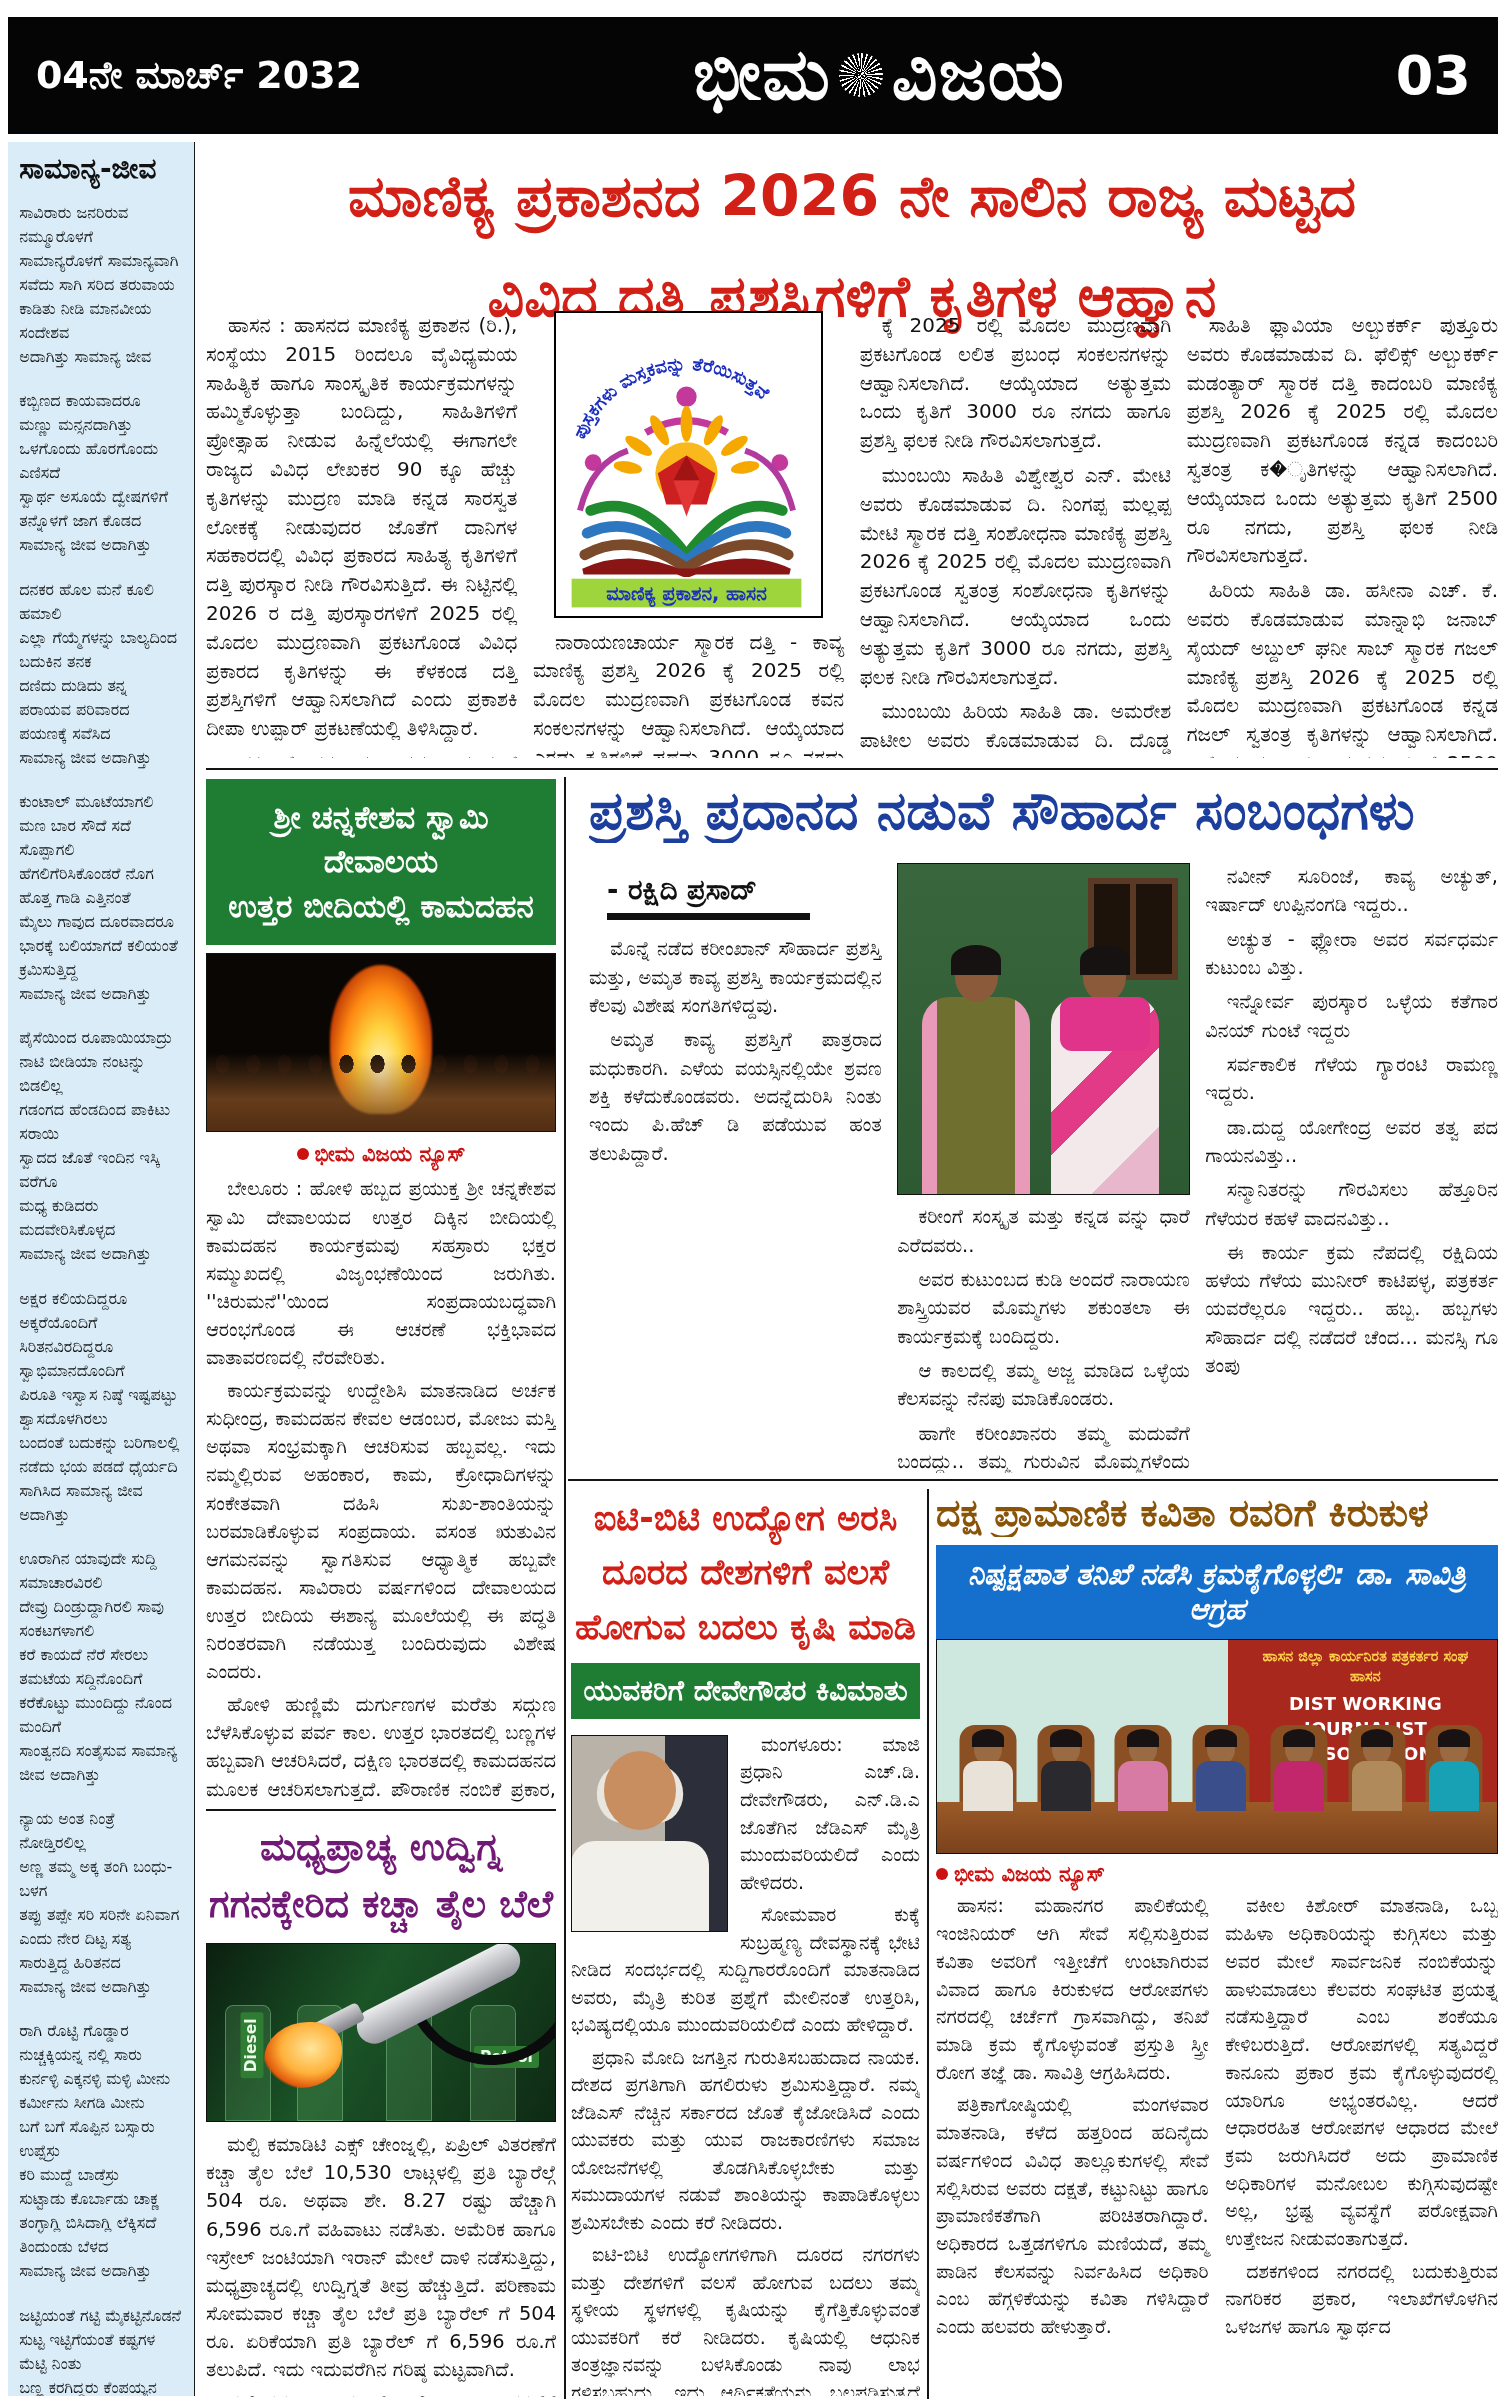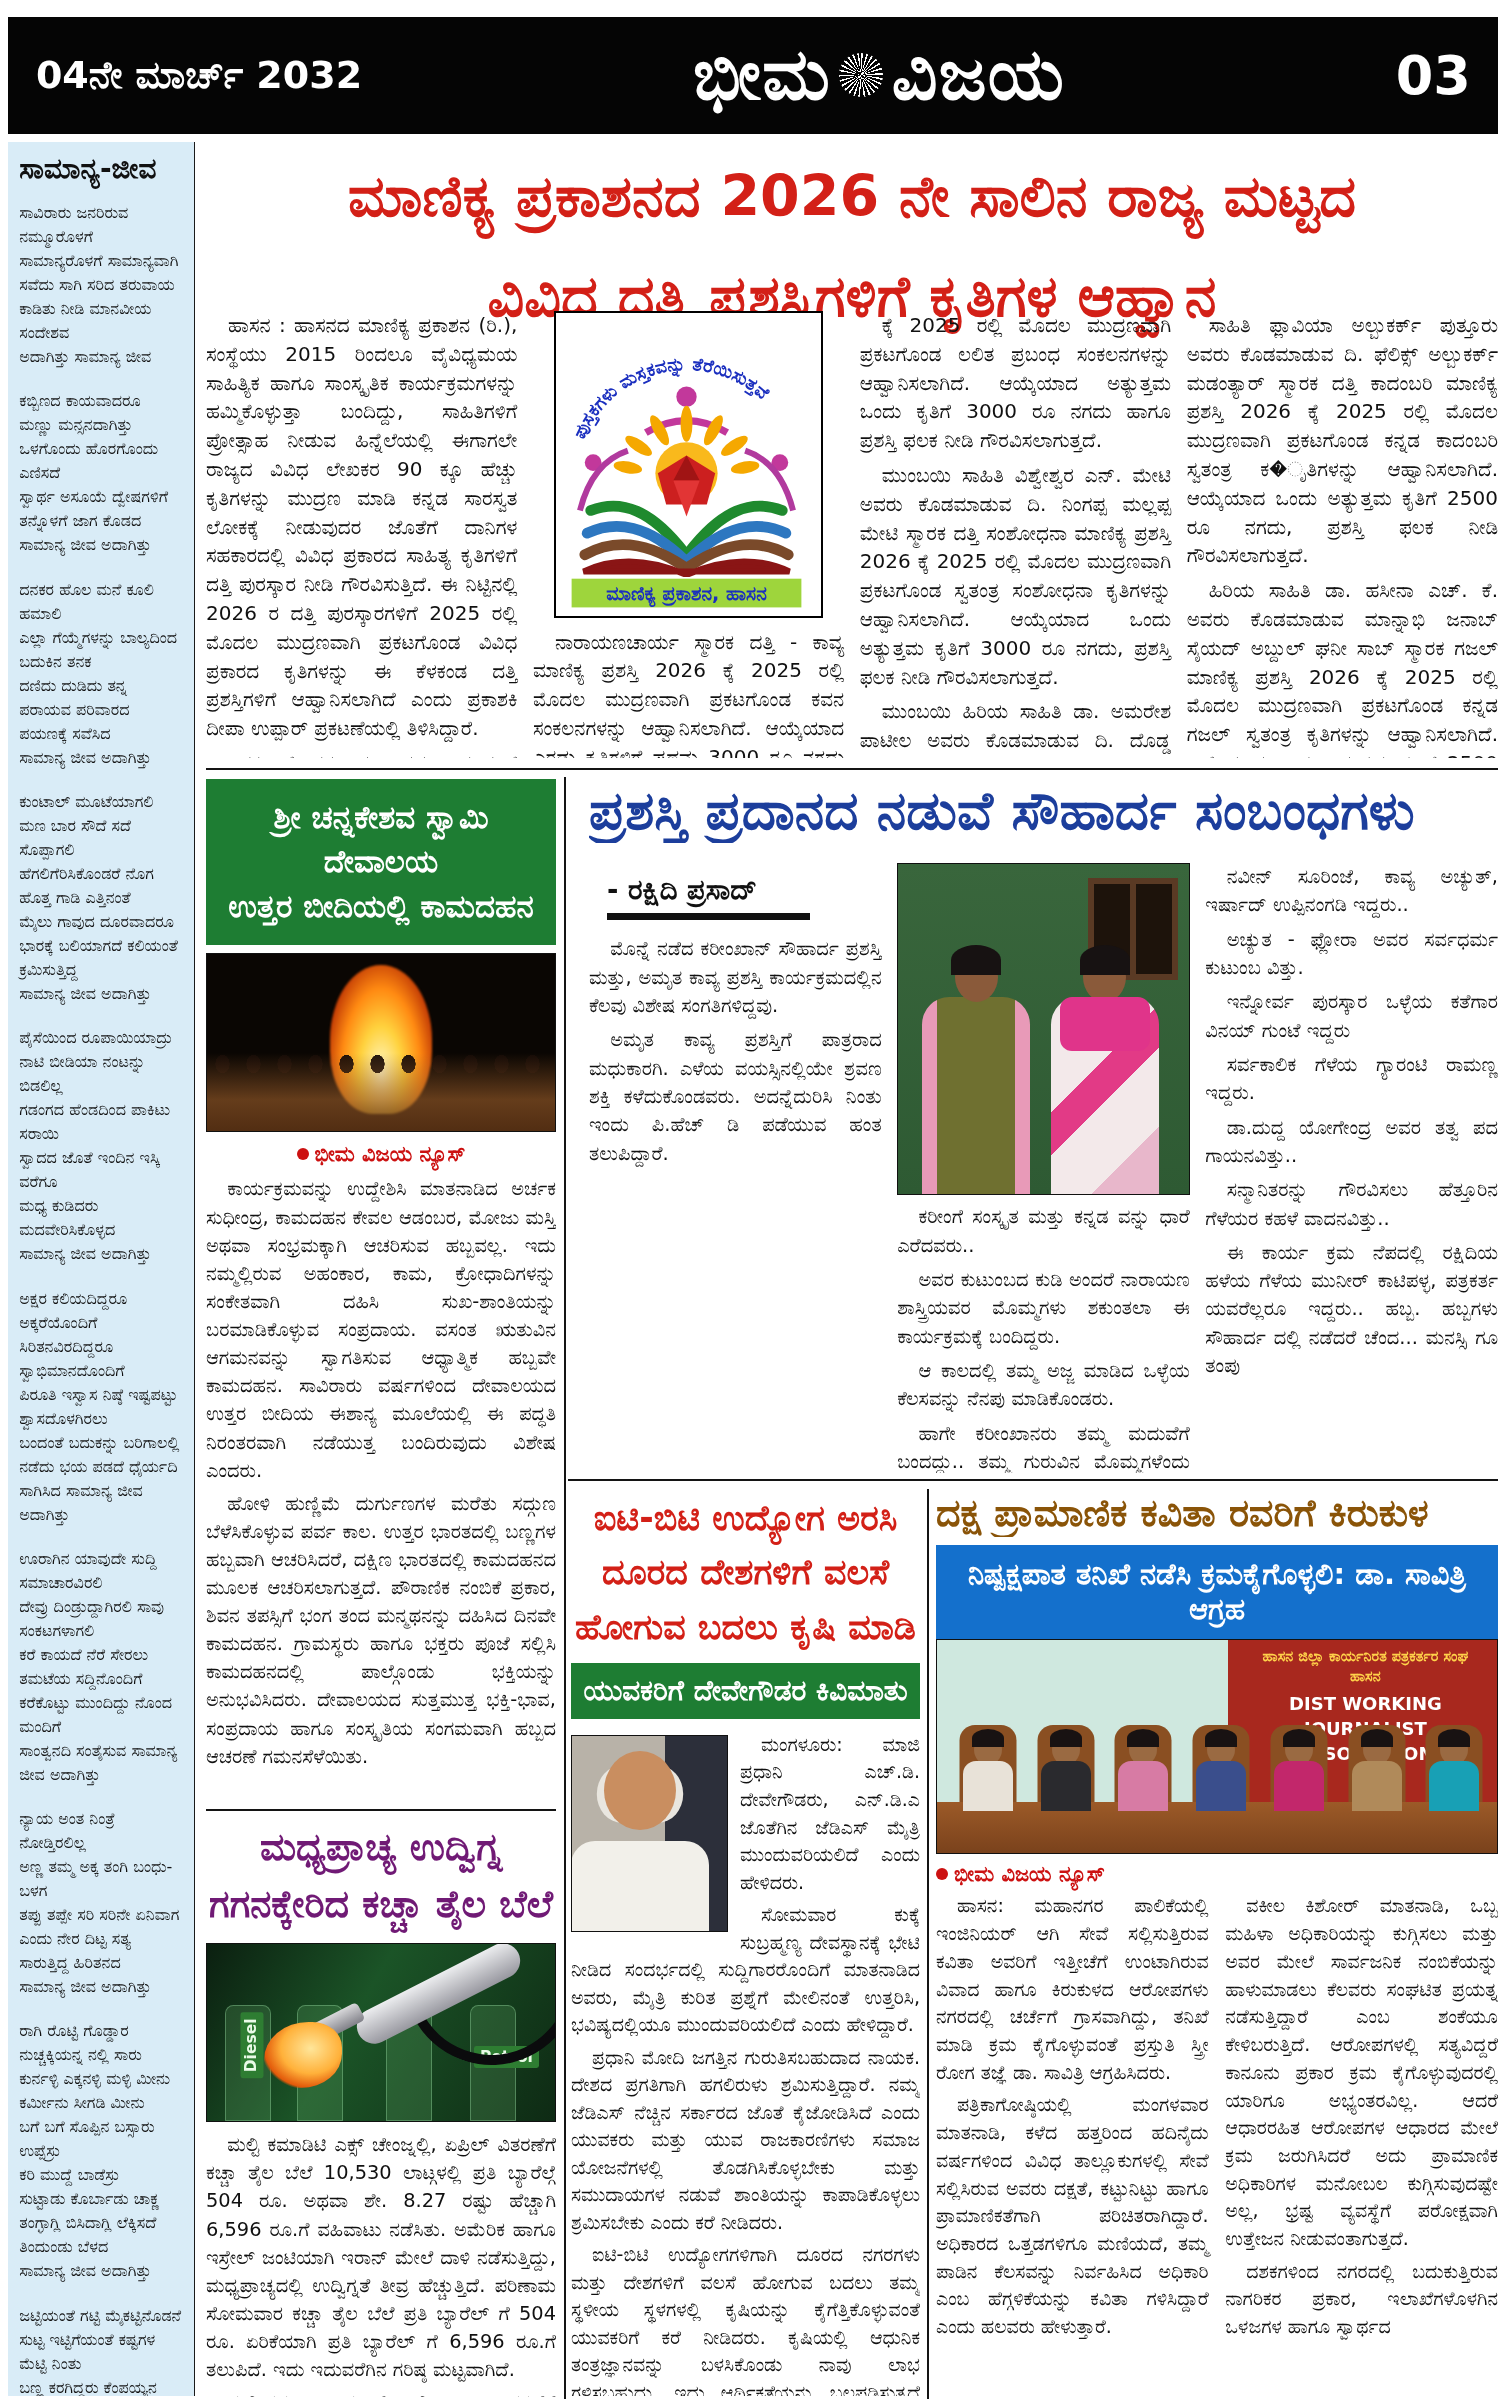--- a/index.html
+++ b/index.html
@@ -105,21 +105,21 @@
   .gowda .aide{position:absolute;right:0;top:0;width:40%;height:100%;background:#2c2f3a;}
   .gowda .head{position:absolute;left:44%;top:15.5px;transform:translateX(-50%);width:72px;height:79px;border-radius:50%;
     background:#c98e60;box-shadow:-18px 3.6px 0 -10.8px #e9e6df, 18px 3.6px 0 -10.8px #e9e6df;}
   .gowda .shirt{position:absolute;left:44%;bottom:0;transform:translateX(-50%);width:138px;height:90px;
     border-radius:24px 24px 0 0;background:#f2f0ea;}
 
   
   .kavitha{left:936px;top:1491px;width:562px;height:905px;overflow:hidden;}
   .kav-headline{color:#8a5408;font-weight:bold;font-size:38px;line-height:1.2;white-space:nowrap;overflow:hidden;}
   .blue-band{background:#1470cc;color:#fff;font-weight:bold;font-size:29px;text-align:center;
-    padding:12px 4.8px;margin-top:8.4px;}
+    padding:12px 4.8px;margin-top:8.4px;font-style:italic;}
   .press{width:100%;height:215px;position:relative;overflow:hidden;border:1.2px solid #111;box-sizing:border-box;
     background:linear-gradient(90deg,#cfe8df 0 52%,#a8281e 52%);}
   .banner-text{position:absolute;right:8.4px;top:6px;width:44%;text-align:center;color:#ffd24a;font-weight:bold;font-size:14.4px;line-height:1.4;}
   .banner-text .eng{color:#fff;font-size:18px;display:block;margin-top:4.8px;}
   .table{position:absolute;left:0;bottom:0;width:100%;height:51px;background:linear-gradient(#9c5a28,#7a421c);}
   .person{position:absolute;bottom:42px;width:66px;}
   .person .chair{position:absolute;left:50%;transform:translateX(-50%);bottom:-3.6px;width:57px;height:90px;
     border-radius:15.5px 15.5px 0 0;background:#8a4f22;}
   .person .phead{position:relative;width:27.5px;height:31px;border-radius:50%;background:#9a6a42;margin:0 auto;z-index:2;}
   .person .phead::before{content:"";position:absolute;left:-2.4px;top:-4.8px;width:32px;height:18px;border-radius:50% 50% 0 0;background:#181212;}
@@ -304,20 +304,21 @@
     <div class="flame"></div>
     <div class="crowd"></div>
     <div class="fg-ground"></div>
   </div>
   <div class="caption-line">
     <span class="red-dot"></span>
     <span class="caption-text">ಭೀಮ ವಿಜಯ ನ್ಯೂಸ್</span>
   </div>
   <div class="story-body">
 
+  <p>ಬೇಲೂರು : ಹೋಳಿ ಹಬ್ಬದ ಪ್ರಯುಕ್ತ ಶ್ರೀ ಚನ್ನಕೇಶವ ಸ್ವಾಮಿ ದೇವಾಲಯದ ಉತ್ತರ ದಿಕ್ಕಿನ ಬೀದಿಯಲ್ಲಿ ಕಾಮದಹನ ಕಾರ್ಯಕ್ರಮವು ಸಹಸ್ರಾರು ಭಕ್ತರ ಸಮ್ಮುಖದಲ್ಲಿ ವಿಜೃಂಭಣೆಯಿಂದ ಜರುಗಿತು. ''ಚಿರುಮನೆ''ಯಿಂದ ಸಂಪ್ರದಾಯಬದ್ಧವಾಗಿ ಆರಂಭಗೊಂಡ ಈ ಆಚರಣೆ ಭಕ್ತಿಭಾವದ ವಾತಾವರಣದಲ್ಲಿ ನೆರವೇರಿತು.</p>
       <p>ಕಾರ್ಯಕ್ರಮವನ್ನು ಉದ್ದೇಶಿಸಿ ಮಾತನಾಡಿದ ಅರ್ಚಕ ಸುಧೀಂದ್ರ, ಕಾಮದಹನ ಕೇವಲ ಆಡಂಬರ, ಮೋಜು ಮಸ್ತಿ ಅಥವಾ ಸಂಭ್ರಮಕ್ಕಾಗಿ ಆಚರಿಸುವ ಹಬ್ಬವಲ್ಲ. ಇದು ನಮ್ಮಲ್ಲಿರುವ ಅಹಂಕಾರ, ಕಾಮ, ಕ್ರೋಧಾದಿಗಳನ್ನು ಸಂಕೇತವಾಗಿ ದಹಿಸಿ ಸುಖ-ಶಾಂತಿಯನ್ನು ಬರಮಾಡಿಕೊಳ್ಳುವ ಸಂಪ್ರದಾಯ. ವಸಂತ ಋತುವಿನ ಆಗಮನವನ್ನು ಸ್ವಾಗತಿಸುವ ಆಧ್ಯಾತ್ಮಿಕ ಹಬ್ಬವೇ ಕಾಮದಹನ. ಸಾವಿರಾರು ವರ್ಷಗಳಿಂದ ದೇವಾಲಯದ ಉತ್ತರ ಬೀದಿಯ ಈಶಾನ್ಯ ಮೂಲೆಯಲ್ಲಿ ಈ ಪದ್ಧತಿ ನಿರಂತರವಾಗಿ ನಡೆಯುತ್ತ ಬಂದಿರುವುದು ವಿಶೇಷ ಎಂದರು.</p>
       <p>ಹೋಳಿ ಹುಣ್ಣಿಮೆ ದುರ್ಗುಣಗಳ ಮರೆತು ಸದ್ಗುಣ ಬೆಳೆಸಿಕೊಳ್ಳುವ ಪರ್ವ ಕಾಲ. ಉತ್ತರ ಭಾರತದಲ್ಲಿ ಬಣ್ಣಗಳ ಹಬ್ಬವಾಗಿ ಆಚರಿಸಿದರೆ, ದಕ್ಷಿಣ ಭಾರತದಲ್ಲಿ ಕಾಮದಹನದ ಮೂಲಕ ಆಚರಿಸಲಾಗುತ್ತದೆ. ಪೌರಾಣಿಕ ನಂಬಿಕೆ ಪ್ರಕಾರ, ಶಿವನ ತಪಸ್ಸಿಗೆ ಭಂಗ ತಂದ ಮನ್ಮಥನನ್ನು ದಹಿಸಿದ ದಿನವೇ ಕಾಮದಹನ. ಗ್ರಾಮಸ್ಥರು ಹಾಗೂ ಭಕ್ತರು ಪೂಜೆ ಸಲ್ಲಿಸಿ ಕಾಮದಹನದಲ್ಲಿ ಪಾಲ್ಗೊಂಡು ಭಕ್ತಿಯನ್ನು ಅನುಭವಿಸಿದರು. ದೇವಾಲಯದ ಸುತ್ತಮುತ್ತ ಭಕ್ತಿ-ಭಾವ, ಸಂಪ್ರದಾಯ ಹಾಗೂ ಸಂಸ್ಕೃತಿಯ ಸಂಗಮವಾಗಿ ಹಬ್ಬದ ಆಚರಣೆ ಗಮನಸೆಳೆಯಿತು.</p>
     </div>
 </div>
 
 <div class="abs oil">
   <div class="oil-headline">
     <div>ಮಧ್ಯಪ್ರಾಚ್ಯ ಉದ್ವಿಗ್ನ</div>
     <div>ಗಗನಕ್ಕೇರಿದ ಕಚ್ಚಾ ತೈಲ ಬೆಲೆ</div>
   </div>

